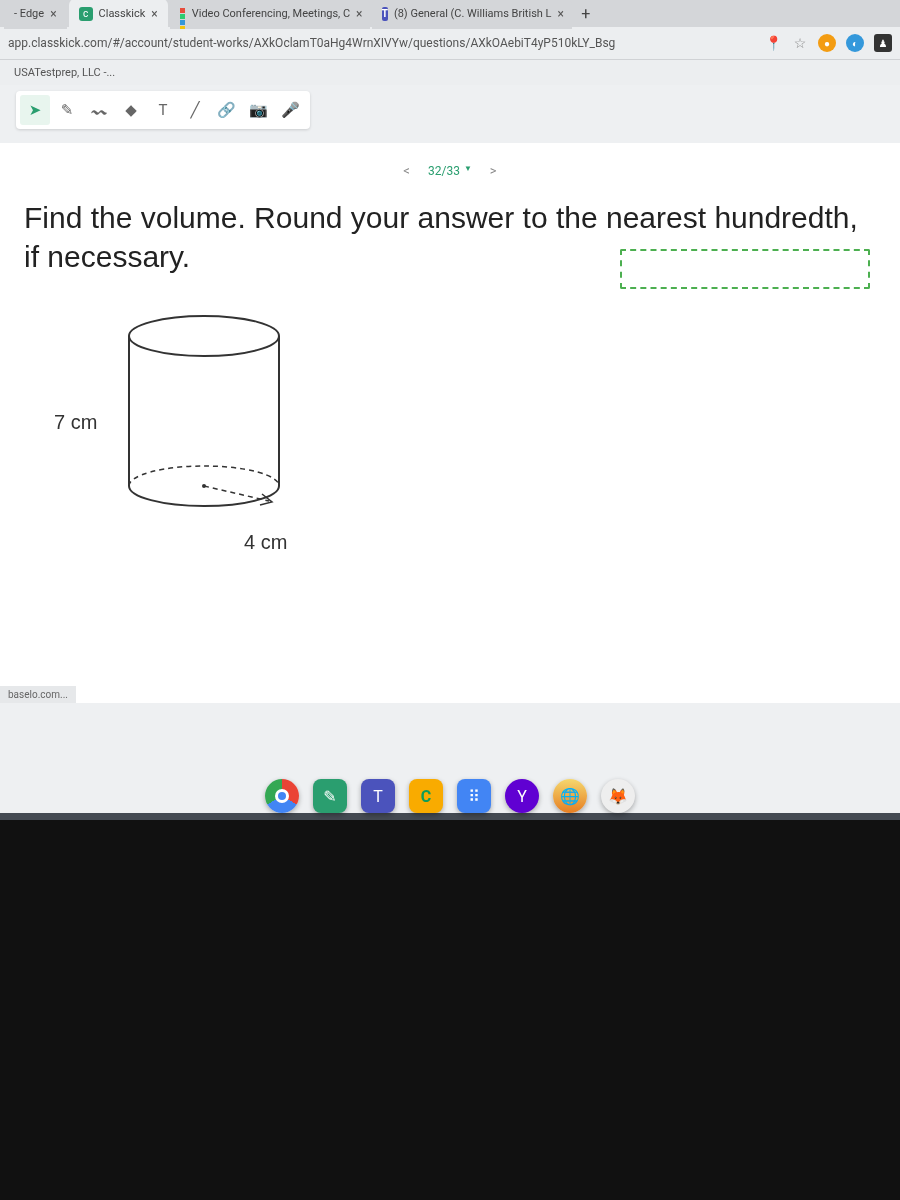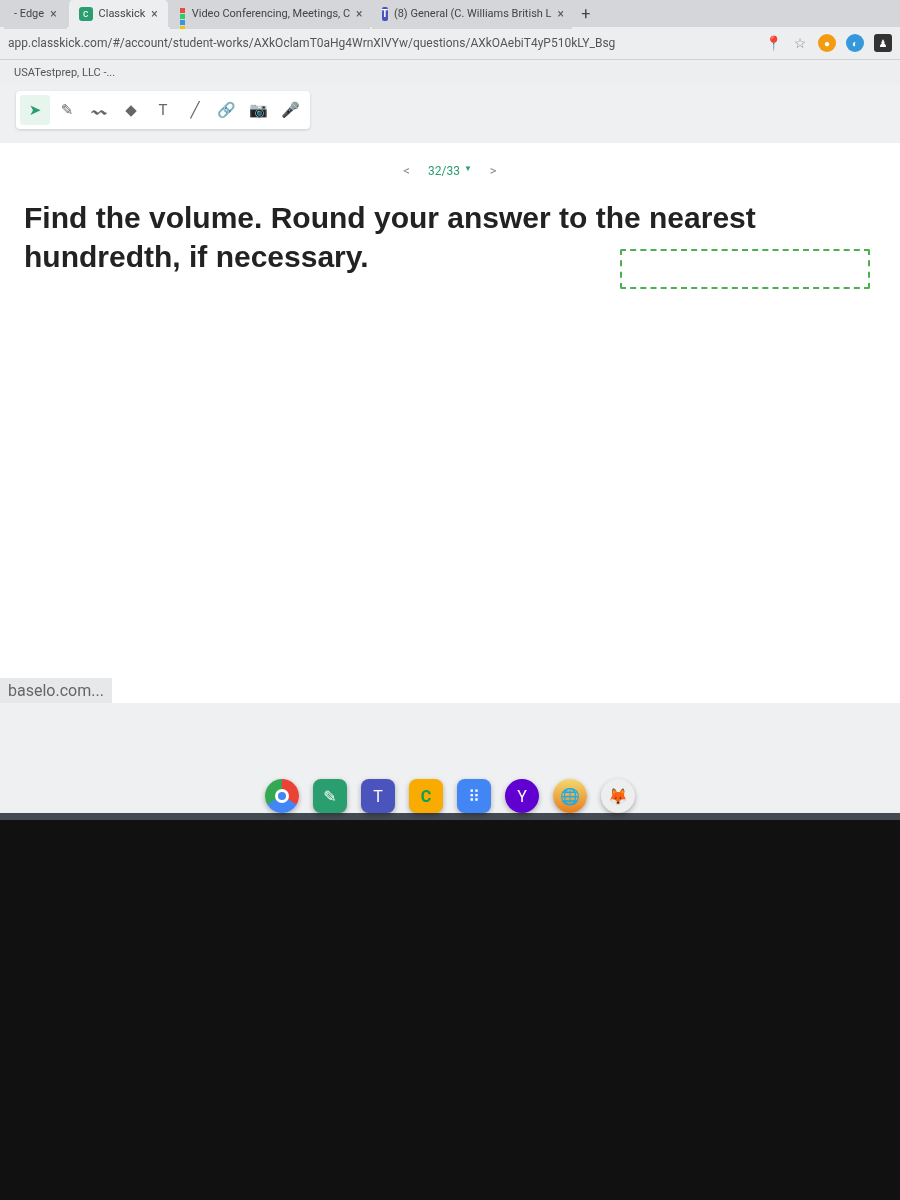--- a/index.html
+++ b/index.html
@@ -150,21 +150,21 @@
   }
   .pager-btn {
     color: #888; font-size: 13px; cursor: pointer;
     padding: 2px 6px;
   }
   .pager-count { display: flex; align-items: flex-start; gap: 4px; }
   .dropdown-caret { font-size: 8px; }
   .question {
     font-family: Arial, sans-serif;
     font-size: 30px;
-    font-weight: bold;
+    font-weight: normal;
     color: #222;
     line-height: 1.3;
     margin-bottom: 4px;
   }
   .answer-box {
     position: absolute;
     top: 106px;
     right: 30px;
     width: 250px;
     height: 40px;
@@ -192,21 +192,21 @@
     left: 180px;
     top: 225px;
     font-family: Arial;
     font-size: 20px;
     color: #333;
   }
   .status-corner {
     position: absolute;
     bottom: 0; left: 0;
     background: #e6e8ea;
-    font-size: 16px;
+    font-size: 10px;
     color: #666;
     padding: 3px 8px;
   }
   
   .taskbar {
     position: absolute;
     bottom: 0;
     left: 0; right: 0;
     height: 48px;
     display: flex;
@@ -296,20 +296,42 @@
           <span>32/33</span>
           <span class="dropdown-caret">▼</span>
         </span>
         <span class="pager-btn">&gt;</span>
       </div>
 
       <div class="question">Find the volume. Round your answer to the nearest hundredth, if necessary.</div>
 
       <div class="answer-box"></div>
 
+      <div class="figure">
+        <div class="cylinder">
+          <svg width="260" height="260" viewBox="0 0 260 260">
+
+            <ellipse cx="140" cy="30" rx="75" ry="20" fill="none" stroke="#333" stroke-width="2"></ellipse>
+
+            <line x1="65" y1="30" x2="65" y2="180" stroke="#333" stroke-width="2"></line>
+            <line x1="215" y1="30" x2="215" y2="180" stroke="#333" stroke-width="2"></line>
+
+            <path d="M65 180 A75 20 0 0 0 215 180" fill="none" stroke="#333" stroke-width="2"></path>
+            <path d="M65 180 A75 20 0 0 1 215 180" fill="none" stroke="#333" stroke-width="1.5" stroke-dasharray="5,4"></path>
+
+            <line x1="140" y1="180" x2="205" y2="195" stroke="#333" stroke-width="1.5" stroke-dasharray="5,4"></line>
+
+            <polyline points="198,188 208,196 196,199" fill="none" stroke="#333" stroke-width="1.5"></polyline>
+
+            <circle cx="140" cy="180" r="2" fill="#333"></circle>
+          </svg>
+        </div>
+        <div class="label-h">7 cm</div>
+        <div class="label-r">4 cm</div>
+      </div>
 
       <div class="status-corner">baselo.com...</div>
     </div>
   </div>
 
   <div class="taskbar">
     <div class="task-icon" style="background:conic-gradient(#ea4335 0 120deg,#4285f4 120deg 240deg,#34a853 240deg 360deg)">
         <span style="width:14px;height:14px;border-radius:50%;background:#fff;display:flex;align-items:center;justify-content:center">
           <span style="width:8px;height:8px;border-radius:50%;background:#4285f4"></span>
         </span>

